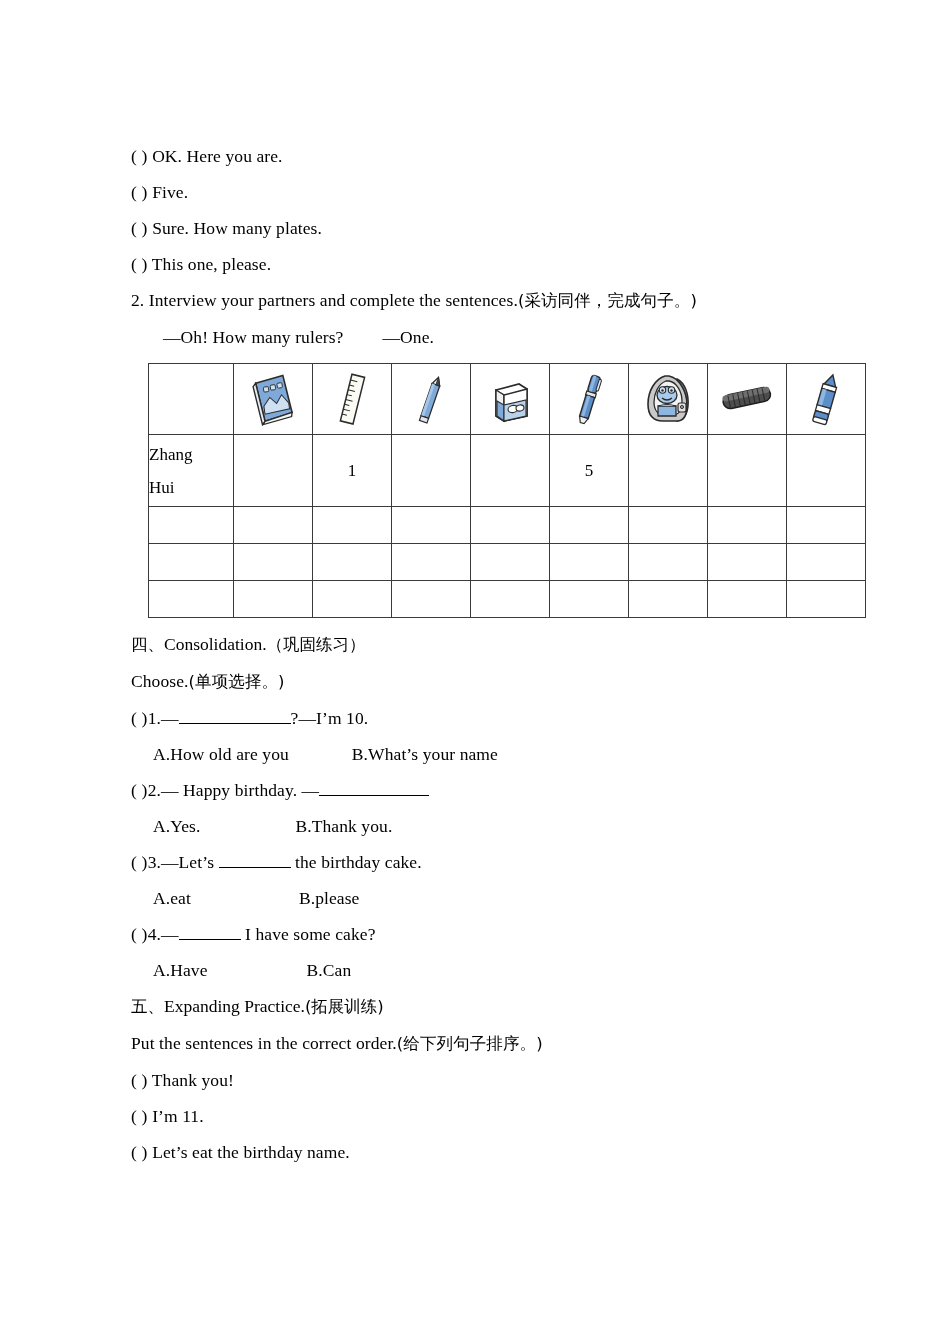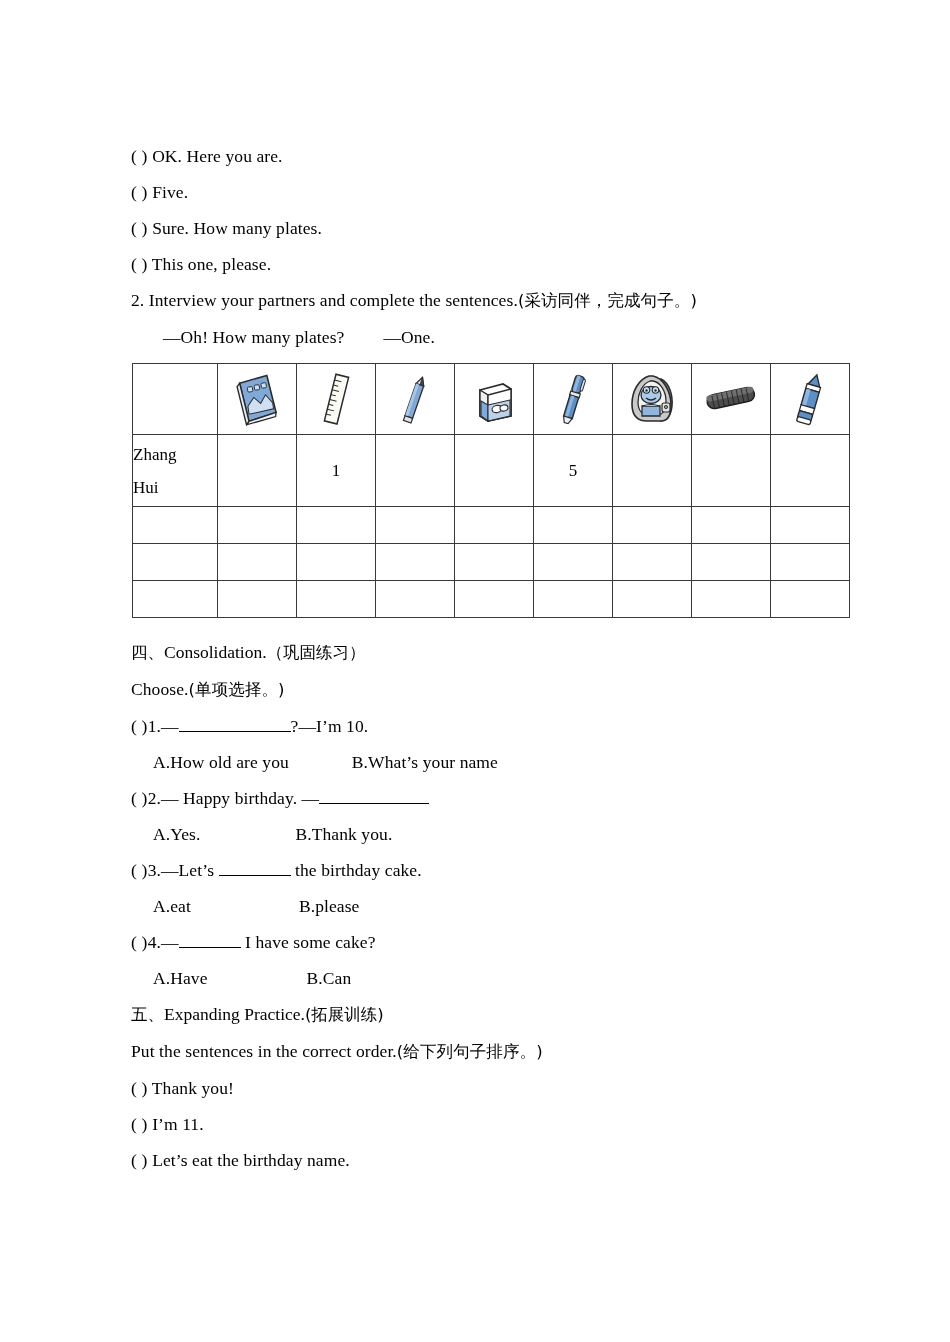--- a/index.html
+++ b/index.html
@@ -52,21 +52,21 @@
     border-bottom: 1px solid #000;
     height: 13px;
     vertical-align: baseline;
   }
   .opt-gap { display: inline-block; }
 
   
   table.survey {
     border-collapse: collapse;
     margin-top: 8px;
-    margin-left: 1px;
+    margin-left: 17px;
     table-layout: fixed;
     width: 707px;
   }
   table.survey td {
     border: 1px solid #3a3a3a;
     padding: 0;
     vertical-align: middle;
   }
   .col-name { width: 84px; }
   .col-item { width: 78px; }
@@ -115,21 +115,21 @@
     <div class="line">
       <span class="bracket">(   )</span>
       <span>This one, please.</span>
     </div>
 
     <div class="line">
       <span>2.</span>
       <span>Interview your partners and complete the sentences.</span><span class="cn">(采访同伴，完成句子。)</span>
     </div>
     <div class="line indent2">
-      <span>—Oh! How many plates?</span>
+      <span>—Oh! How many rulers?</span>
       <span class="opt-gap" style="width:30px"></span>
       <span>—One.</span>
     </div>
 
     <table class="survey">
       <tbody>
           <tr class="hdr-row">
         <td class="col-name"></td>
         <td class="col-item">
           <div class="icon-wrap">
@@ -306,21 +306,21 @@
         <td></td>
         <td></td>
         <td></td>
         <td></td>
         <td></td>
         <td></td>
       </tr>
     </tbody>
       </table>
 
-    <div class="sec-head" style="margin-top:16px">
+    <div class="sec-head" style="margin-top:8px">
       <span class="cn">四、</span><span>Consolidation.</span><span class="cn">（巩固练习）</span>
     </div>
     <div class="line">
       <span>Choose.</span><span class="cn">(单项选择。)</span>
     </div>
 
     <div class="line">
       <span class="bracket">(   )</span><span>1.</span><span>—</span><span class="blank-sm" style="width:112px"></span><span>?—I’m 10.</span>
     </div>
     <div class="line indent1">

